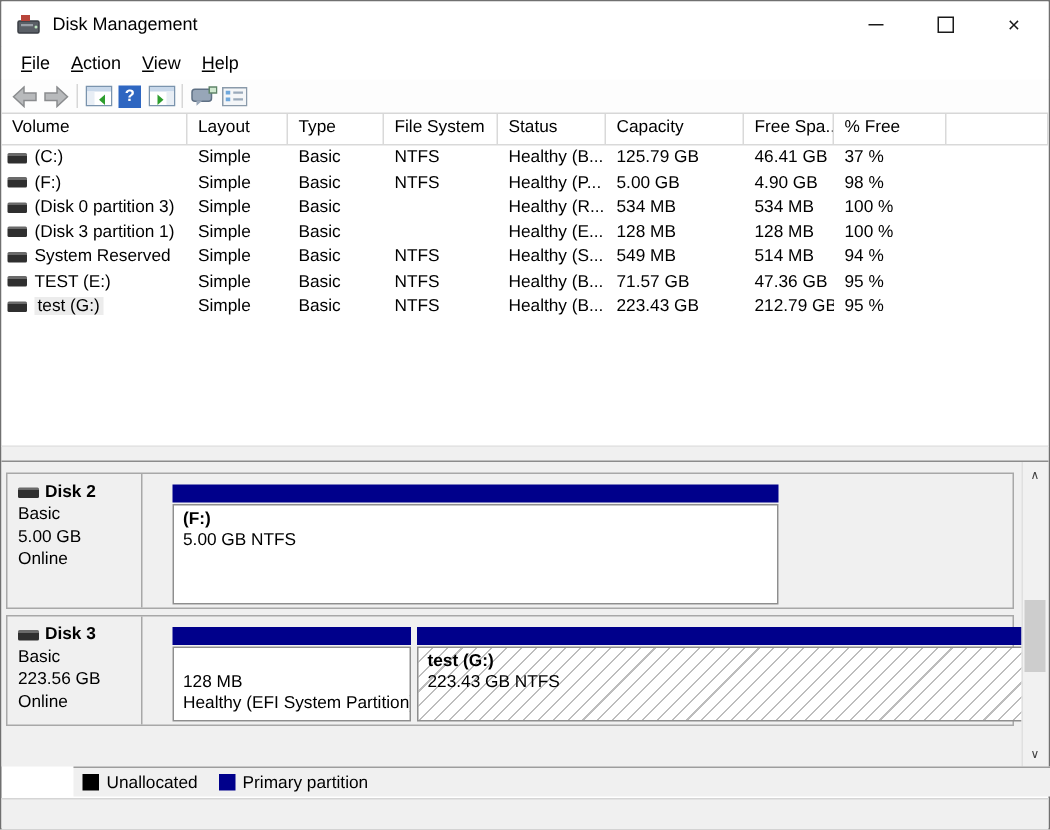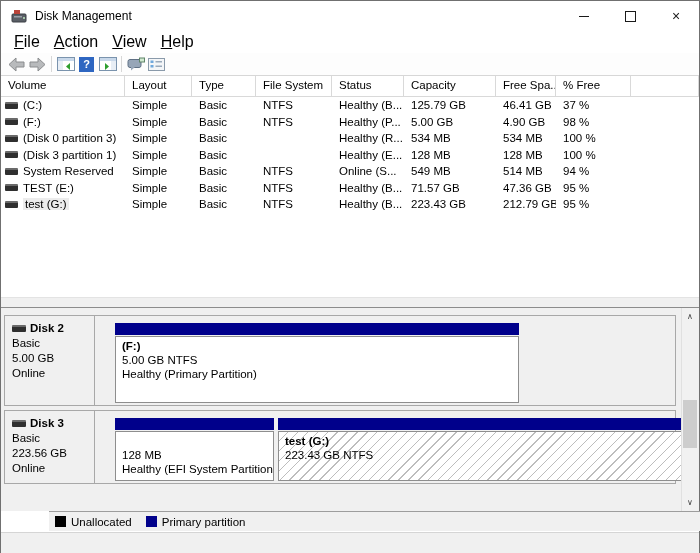--- a/index.html
+++ b/index.html
@@ -11,21 +11,21 @@
   .app-icon{margin:0 8px 0 10px;display:inline-flex;}
   .title{font-size:12px;color:#000;}
   .win-controls{position:absolute;right:0;top:0;height:30px;display:flex;}
   .win-btn{width:46px;height:30px;display:flex;align-items:center;justify-content:center;}
   .min-glyph{display:block;width:10px;border-top:1px solid #1a1a1a;}
   .max-glyph{display:block;width:9px;height:9px;border:1px solid #1a1a1a;}
   .close-glyph{font-size:14px;color:#1a1a1a;line-height:1;}
 
   
   .menubar{position:absolute;left:0;top:30px;width:698px;height:22px;background:#fff;display:flex;align-items:center;padding-left:6px;box-sizing:border-box;}
-  .mi{display:inline-block;font-size:16px;color:#000;padding:2px 7px;}
+  .mi{display:inline-block;font-size:12px;color:#000;padding:2px 7px;}
   .mi::first-letter{text-decoration:underline;}
 
   
   .toolbar{position:absolute;left:0;top:52px;width:698px;height:23px;background:#fdfdfd;border-bottom:1px solid #d7d7d7;display:flex;align-items:center;padding-left:5px;box-sizing:border-box;}
   .tbtn{width:21px;height:20px;display:flex;align-items:center;justify-content:center;}
   .tsep{width:1px;height:16px;background:#d7d7d7;margin:0 3px;}
   .help-sq{width:15px;height:15px;background:#2e66c1;color:#fff;font-weight:bold;font-size:11px;display:flex;align-items:center;justify-content:center;}
 
   
   .listpane{position:absolute;left:0;top:75px;width:698px;height:221px;background:#fff;box-sizing:border-box;}
@@ -221,21 +221,21 @@
       <div class="cell"></div>
     </div>
     <div class="lrow">
       <div class="cell vcell">
           <span class="vol-ico"></span>
           <span>System Reserved</span>
         </div>
       <div class="cell">Simple</div>
       <div class="cell">Basic</div>
       <div class="cell">NTFS</div>
-      <div class="cell">Online (S...</div>
+      <div class="cell">Healthy (S...</div>
       <div class="cell">549 MB</div>
       <div class="cell">514 MB</div>
       <div class="cell">94 %</div>
       <div class="cell"></div>
     </div>
     <div class="lrow">
       <div class="cell vcell">
           <span class="vol-ico"></span>
           <span>TEST (E:)</span>
         </div>
@@ -277,21 +277,20 @@
         <div>Basic</div>
         <div>5.00 GB</div>
         <div>Online</div>
       </div>
       <div class="parts">
         <div class="partition" style="width:404px;">
           <div class="pt-band" style="background: rgb(0, 0, 139);"></div>
           <div class="pt-body">
             <div class="pt-title">(F:)</div>
             <div>5.00 GB NTFS</div>
-            <div>Healthy (Primary Partition)</div>
           </div>
         </div>
       </div>
     </div>
 
     <div class="disk-row" style="top:102px;height:74px;">
       <div class="disk-left">
         <div class="disk-name">
             <span class="drive-ico"></span>
             <span>Disk 3</span>

